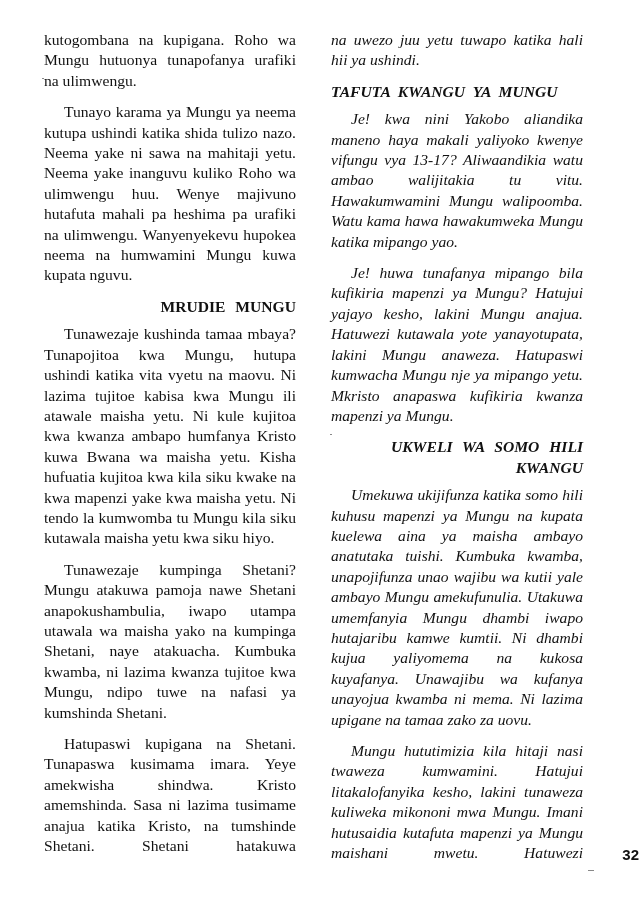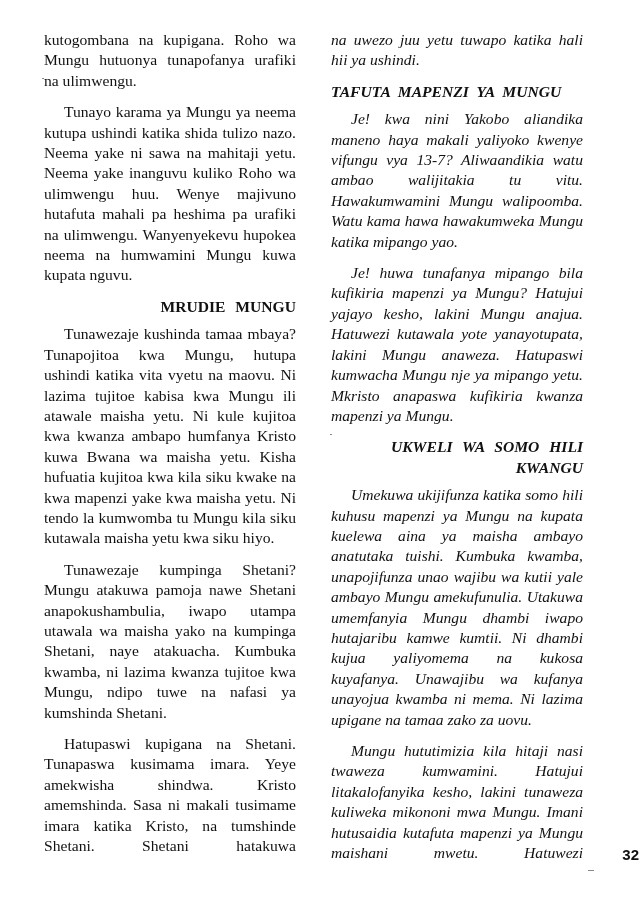--- a/index.html
+++ b/index.html
@@ -64,27 +64,27 @@
 <body>
 
 <div class="page">
 
   <div class="column col-left">
     <p class="para">kutogombana na kupigana. Roho wa Mungu hutuonya tunapofanya urafiki na ulimwengu.</p>
     <p class="para indent">Tunayo karama ya Mungu ya neema kutupa ushindi katika shida tulizo nazo. Neema yake ni sawa na mahitaji yetu. Neema yake inanguvu kuliko Roho wa ulimwengu huu. Wenye majivuno hutafuta mahali pa heshima pa urafiki na ulimwengu. Wanyenyekevu hupokea neema na humwamini Mungu kuwa kupata nguvu.</p>
     <h2 class="heading">MRUDIE   MUNGU</h2>
     <p class="para indent">Tunawezaje kushinda tamaa mbaya? Tunapojitoa kwa Mungu, hutupa ushindi katika vita vyetu na maovu. Ni lazima tujitoe kabisa kwa Mungu ili atawale maisha yetu. Ni kule kujitoa kwa kwanza ambapo humfanya Kristo kuwa Bwana wa maisha yetu. Kisha hufuatia kujitoa kwa kila siku kwake na kwa mapenzi yake kwa maisha yetu. Ni tendo la kumwomba tu Mungu kila siku kutawala maisha yetu kwa siku hiyo.</p>
     <p class="para indent">Tunawezaje kumpinga Shetani? Mungu atakuwa pamoja nawe Shetani anapokushambulia, iwapo utampa utawala wa maisha yako na kumpinga Shetani, naye atakuacha. Kumbuka kwamba, ni lazima kwanza tujitoe kwa Mungu, ndipo tuwe na nafasi ya kumshinda Shetani.</p>
-    <p class="para indent last-line-justify">Hatupaswi kupigana na Shetani. Tunapaswa kusimama imara. Yeye amekwisha shindwa. Kristo amemshinda. Sasa ni makali tusimame imara katika Kristo, na tumshinde Shetani. Shetani hatakuwa</p>
+    <p class="para indent last-line-justify">Hatupaswi kupigana na Shetani. Tunapaswa kusimama imara. Yeye amekwisha shindwa. Kristo amemshinda. Sasa ni lazima tusimame anajua katika Kristo, na tumshinde Shetani. Shetani hatakuwa</p>
   </div>
 
   <div class="column col-right">
     <p class="para">na uwezo juu yetu tuwapo katika hali hii ya ushindi.</p>
-    <h2 class="heading left">TAFUTA   MAPENZI YA MUNGU</h2>
-    <p class="para indent">Je! kwa nini Yakobo aliandika maneno haya makali yaliyoko kwenye vifungu vya 13-7? Aliwaandikia watu ambao walijitakia tu vitu. Hawakumwamini Mungu walipoomba. Watu kama hawa hawakumweka Mungu katika mipango yao.</p>
+    <h2 class="heading left">TAFUTA   KWANGU YA MUNGU</h2>
+    <p class="para indent">Je! kwa nini Yakobo aliandika maneno haya makali yaliyoko kwenye vifungu vya 13-17? Aliwaandikia watu ambao walijitakia tu vitu. Hawakumwamini Mungu walipoomba. Watu kama hawa hawakumweka Mungu katika mipango yao.</p>
     <p class="para indent">Je! huwa tunafanya mipango bila kufikiria mapenzi ya Mungu? Hatujui yajayo kesho, lakini Mungu anajua. Hatuwezi kutawala yote yanayotupata, lakini Mungu anaweza. Hatupaswi kumwacha Mungu nje ya mipango yetu. Mkristo anapaswa kufikiria kwanza mapenzi ya Mungu.</p>
     <h2 class="heading">UKWELI WA  SOMO HILI KWANGU</h2>
     <p class="para indent">Umekuwa ukijifunza katika somo hili kuhusu mapenzi ya Mungu na kupata kuelewa aina ya maisha ambayo anatutaka tuishi. Kumbuka kwamba, unapojifunza unao wajibu wa kutii yale ambayo Mungu amekufunulia. Utakuwa umemfanyia Mungu dhambi iwapo hutajaribu kamwe kumtii. Ni dhambi kujua yaliyomema na kukosa kuyafanya. Unawajibu wa kufanya unayojua kwamba ni mema. Ni lazima upigane na tamaa zako za uovu.</p>
     <p class="para indent last-line-justify">Mungu hututimizia kila hitaji nasi twaweza kumwamini. Hatujui litakalofanyika kesho, lakini tunaweza kuliweka mikononi mwa Mungu. Imani hutusaidia kutafuta mapenzi ya Mungu maishani mwetu. Hatuwezi</p>
   </div>
 
   <div class="page-number">32</div>
 
   <span class="speck" style="left:42px; top:78px;"></span>
   <span class="speck" style="left:588px; top:870px; width:6px;"></span>

